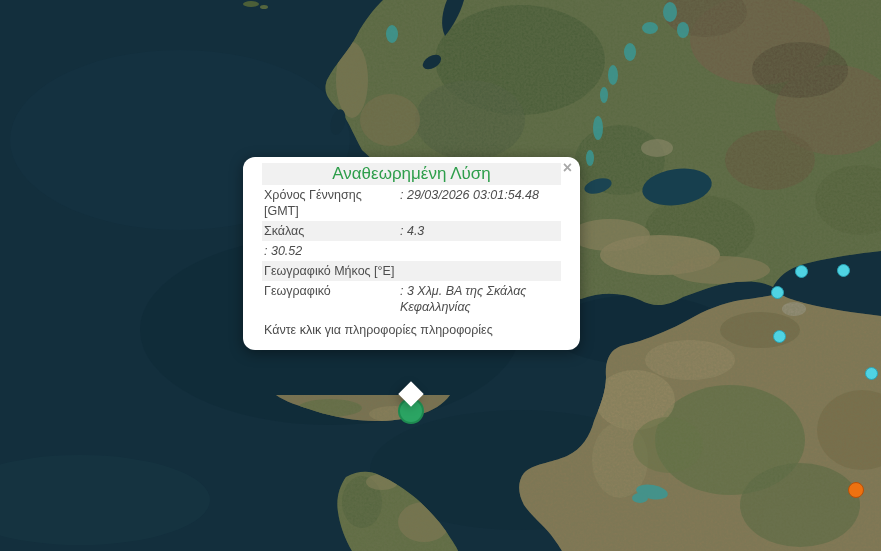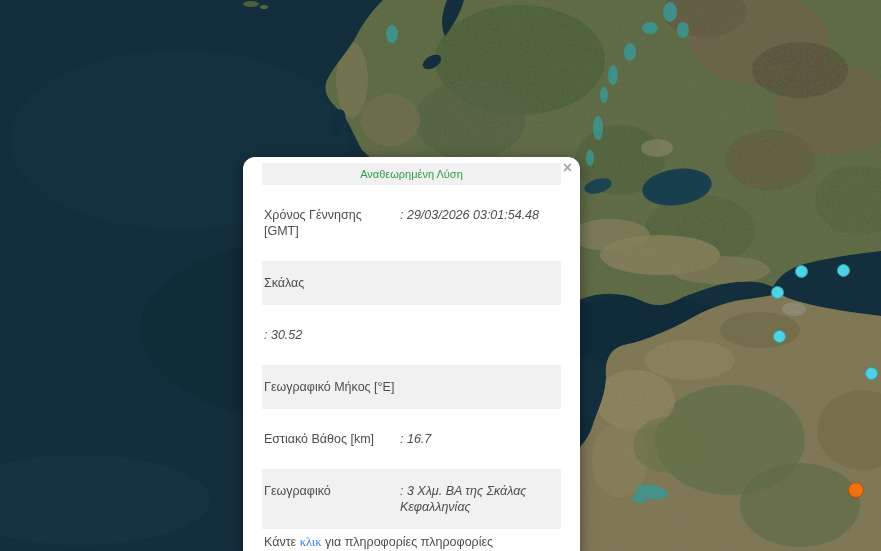--- a/index.html
+++ b/index.html
@@ -10,29 +10,29 @@
   #markers{position:absolute;left:0;top:0;width:100%;height:100%;z-index:5;pointer-events:none;}
   .marker{position:absolute;border-radius:50%;pointer-events:auto;cursor:pointer;}
   
   .popup-pointer{position:absolute;left:402px;top:385px;width:18px;height:18px;background:#fff;
     transform:rotate(45deg);z-index:10;box-shadow:0 3px 10px rgba(0,0,0,.25);}
   .popup{position:absolute;left:243px;top:157px;width:337px;box-sizing:border-box;
     background:#fff;border-radius:12px;padding:6px 19px 12px 19px;z-index:11;
     box-shadow:0 3px 14px rgba(0,0,0,.4);color:#4d4d4d;font-size:12.5px;line-height:16px;}
   .popup .close{position:absolute;top:4px;right:8px;font-size:16px;font-weight:bold;
     color:#a8a8a8;text-decoration:none;cursor:pointer;line-height:14px;}
-  .p-title{background:#f1f1f1;color:#2e9e4b;text-align:center;font-size:11px;
+  .p-title{background:#f1f1f1;color:#2e9e4b;text-align:center;font-size:17px;
     padding:3px 0;margin-bottom:0;}
   .rows{width:100%;}
-  .row{display:flex;padding:14px 0;margin-top:8px;}
+  .row{display:flex;padding:2px 0;}
   .rows .row:nth-child(even){background:#f1f1f1;}
   .row .lbl{width:136px;flex:0 0 136px;padding-left:2px;box-sizing:border-box;}
   .row .val{flex:1;padding-left:2px;font-style:italic;}
   .p-footer{margin-top:5px;padding-left:2px;}
-  .p-footer a{color:#3b82f6;text-decoration:none;cursor:pointer;font-family:Liberation Serif, serif;}
+  .p-footer a{color:#404040;text-decoration:none;cursor:pointer;}
 </style>
 </head>
 <body>
 
 <div class="stage">
 
   <svg class="map" width="881" height="551" viewBox="0 0 881 551" xmlns="http://www.w3.org/2000/svg">
     <defs>
       <clipPath id="landClip">
         <path d="M383,0 L881,0 L881,251 C862,253 832,257 808,263 C795,266 782,272 774,285 L773,287 C762,281 748,281 736,282 C716,284 700,291 683,297 C668,306 655,308 640,300 C622,292 600,292 581,299 L560,296 C520,290 480,278 452,252 C424,226 400,196 384,170 L362,150 C354,136 350,124 342,113 C330,101 322,94 327,80 C335,64 349,51 357,35 C364,21 374,9 383,0 Z"></path>
@@ -137,30 +137,27 @@
   <div class="popup">
     <a class="close">×</a>
     <div class="p-title">Αναθεωρημένη Λύση</div>
     <div class="rows">
       <div class="row">
         <div class="lbl">Χρόνος Γέννησης [GMT]</div>
         <div class="val">: 29/03/2026 03:01:54.48</div>
       </div>
       <div class="row">
         <div class="lbl">Σκάλας</div>
+        <div class="val">: 4.3</div>
       </div>
       <div class="row">
         <div class="val">: 30.52</div>
       </div>
       <div class="row">
         <div class="lbl">Γεωγραφικό Μήκος [°E]</div>
-      </div>
-      <div class="row">
-        <div class="lbl">Εστιακό Βάθος [km]</div>
-        <div class="val">: 16.7</div>
       </div>
       <div class="row">
         <div class="lbl">Γεωγραφικό</div>
         <div class="val">: 3 Χλμ. ΒΑ της Σκάλας Κεφαλληνίας</div>
       </div>
     </div>
     <div class="p-footer">
       <span>Κάντε </span><a>κλικ</a><span> για πληροφορίες πληροφορίες</span>
     </div>
   </div>

